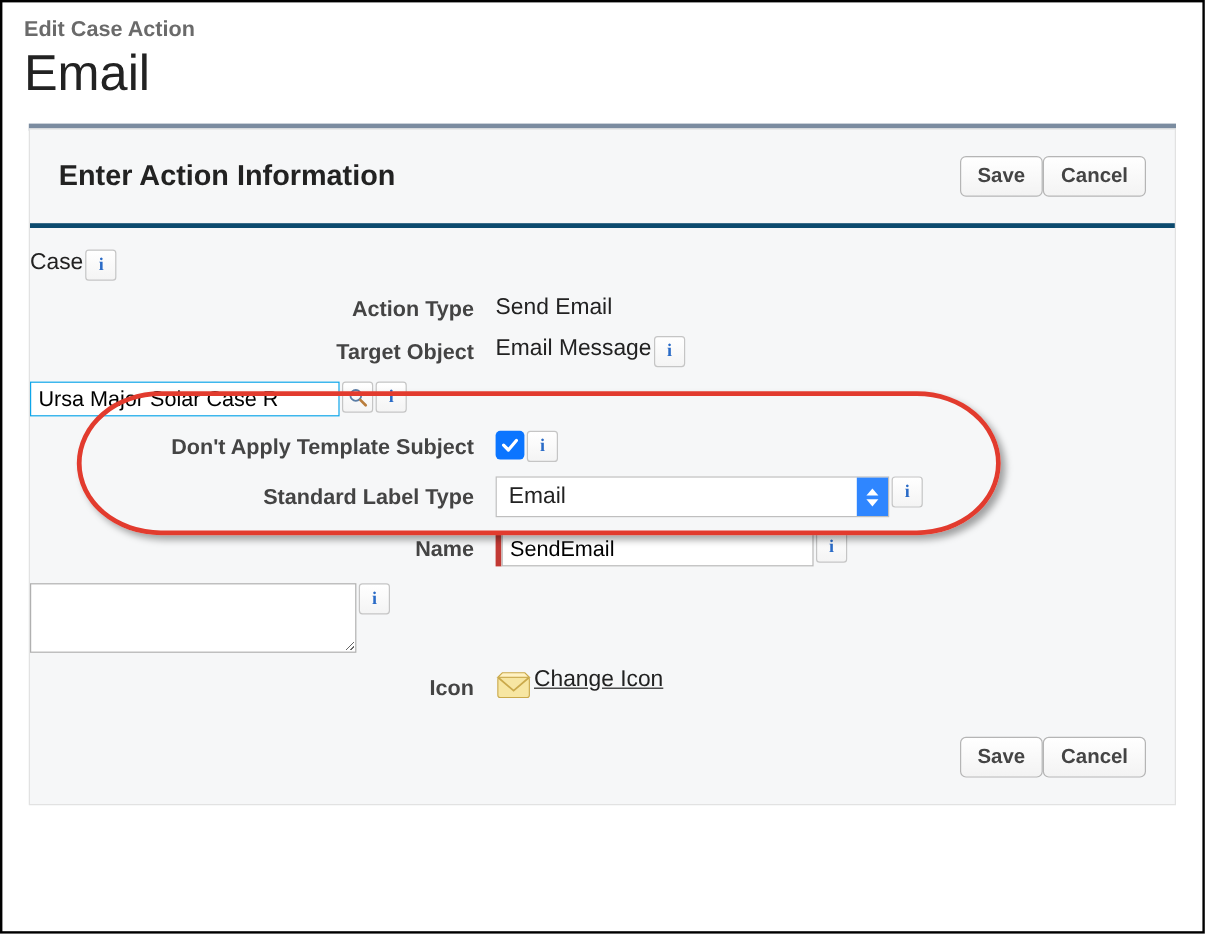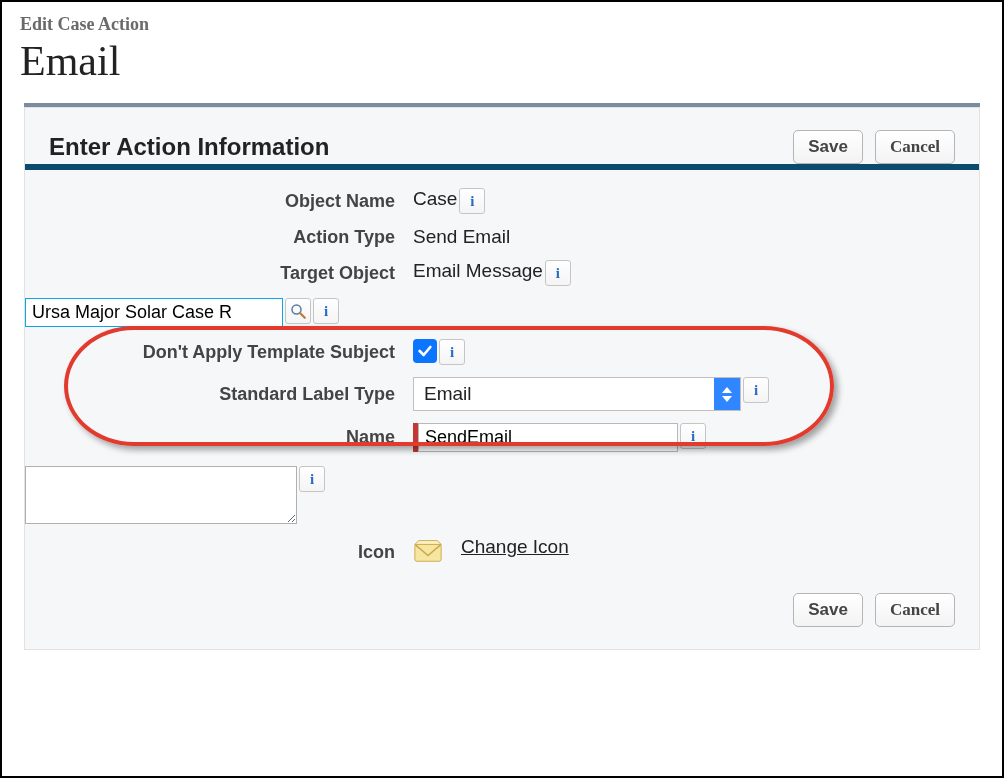--- a/index.html
+++ b/index.html
@@ -8,21 +8,20 @@
     font-family: Arial, Helvetica, sans-serif;
     width: 1004px;
     height: 778px;
     background: #fff;
     border: 2px solid #000;
     position: relative;
     color: #222;
   }
   .page-header {
     padding: 8px 20px 18px 18px;
-    font-family: Liberation Serif, serif;
   }
   .subtitle {
     color: #6a6a6a;
     font-size: 18px;
     font-weight: 700;
     margin: 4px 0 2px 0;
   }
   .title {
     font-size: 42px;
     font-weight: 400;
@@ -35,41 +34,41 @@
     margin-left: 22px;
   }
   .panel {
     margin: -2px 22px 0 22px;
     background: #f6f7f8;
     border: 1px solid #e2e2e2;
   }
   .panel-header {
     display: flex;
     align-items: center;
-    padding: 22px 24px 0 24px;
-    border-bottom: 6px solid #0c4a6e;
+    padding: 22px 24px 22px 24px;
+    border-bottom: 4px solid #0c4a6e;
   }
   .panel-title {
     font-size: 24px;
     font-weight: 800;
     flex: 0 0 auto;
   }
   .header-spacer { flex: 1; }
   .btn {
     font-family: inherit;
     font-size: 17px;
     padding: 6px 14px;
     background: linear-gradient(#ffffff,#f3f3f3);
     border: 1px solid #b5b5b5;
     border-radius: 5px;
     cursor: pointer;
     color: #444;
     font-weight: 600;
   }
-  .btn + .btn { margin-left: 12px; font-family: Liberation Serif, serif; }
+  .btn + .btn { margin-left: 0; }
   .footer-buttons {
     display: flex;
     justify-content: flex-end;
     padding: 18px 24px 22px 24px;
   }
 
   .form {
     padding-top: 12px;
   }
   .row {
@@ -159,21 +158,21 @@
     border:1px solid #b0b0b0;
   }
   .chk-wrap {
     position:relative; width:24px; height:24px;
     border-radius:4px; background:#0b75ff;
     display:inline-flex; align-items:center; justify-content:center;
     cursor:pointer;
   }
   .chk-wrap svg { width:16px; height:16px; }
   .icon-envelope { width:30px; height:28px; }
-  .change-icon { font-size:19px; text-decoration: underline; color:#222; cursor:pointer;margin-left:16px; }
+  .change-icon { font-size:19px; text-decoration: underline; color:#222; cursor:pointer; }
   
   .highlight-oval {
     position:absolute;
     left: 62px;
     top: 324px;
     width: 770px;
     height: 120px;
     border: 4px solid #e23b2e;
     border-radius: 70px / 60px;
     pointer-events: none;
@@ -195,21 +194,20 @@
   <div class="panel-header">
     <div class="panel-title">Enter Action Information</div>
     <div class="header-spacer"></div>
     <button class="btn">Save</button>
     <button class="btn">Cancel</button>
   </div>
 
   <div class="form">
 
     <div class="row">
-      <div class="lbl">Object Name</div>
       <div class="val">
         <span>Case</span>
         <span class="info-btn">i</span>
       </div>
     </div>
 
     <div class="row">
       <div class="lbl">Action Type</div>
       <div class="val">
         <span>Send Email</span>

